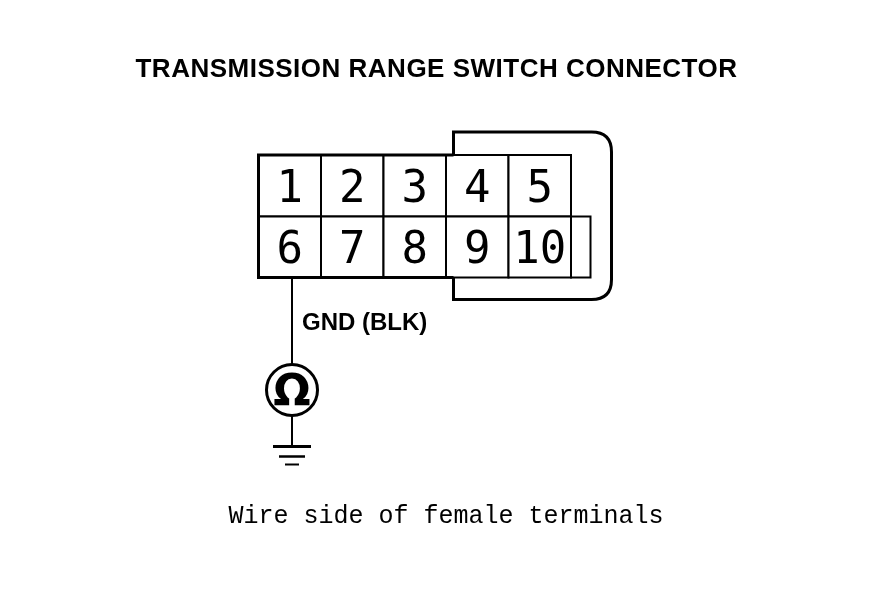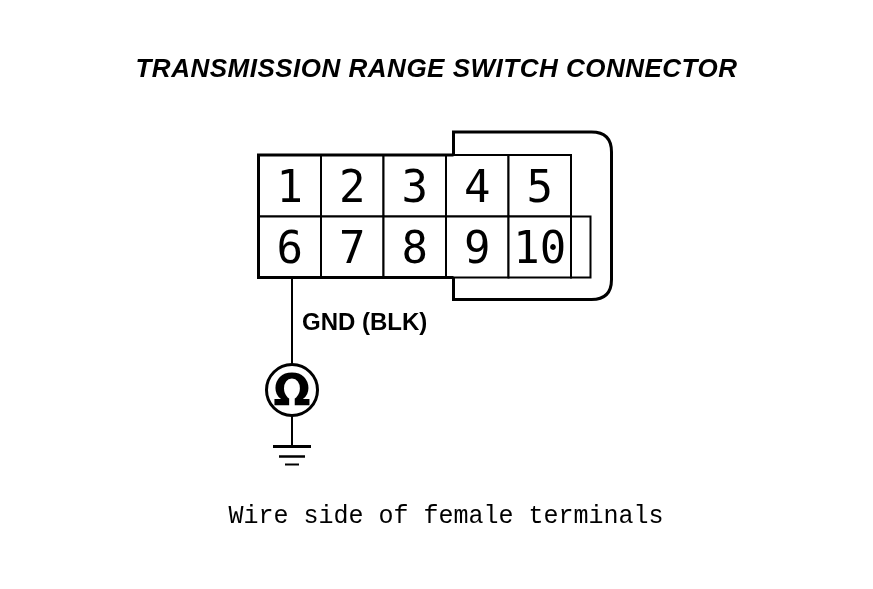--- a/index.html
+++ b/index.html
@@ -16,21 +16,20 @@
     top: 53px;
     left: 0;
     width: 100%;
     text-align: center;
     font-family: "Liberation Sans", sans-serif;
     font-weight: bold;
     font-size: 26px;
     letter-spacing: 0.5px;
     color: #000000;
     white-space: nowrap;
-    font-style: italic;
   }
   svg.diagram { position: absolute; left: 0; top: 0; }
   .cell { fill: #ffffff; stroke: #000000; stroke-width: 2; }
   .terminal-num {
     font-family: "DejaVu Sans Mono", monospace;
     font-size: 44px;
     fill: #000000;
     text-anchor: middle;
   }
   .wire { stroke: #000000; stroke-width: 2; fill: none; }

